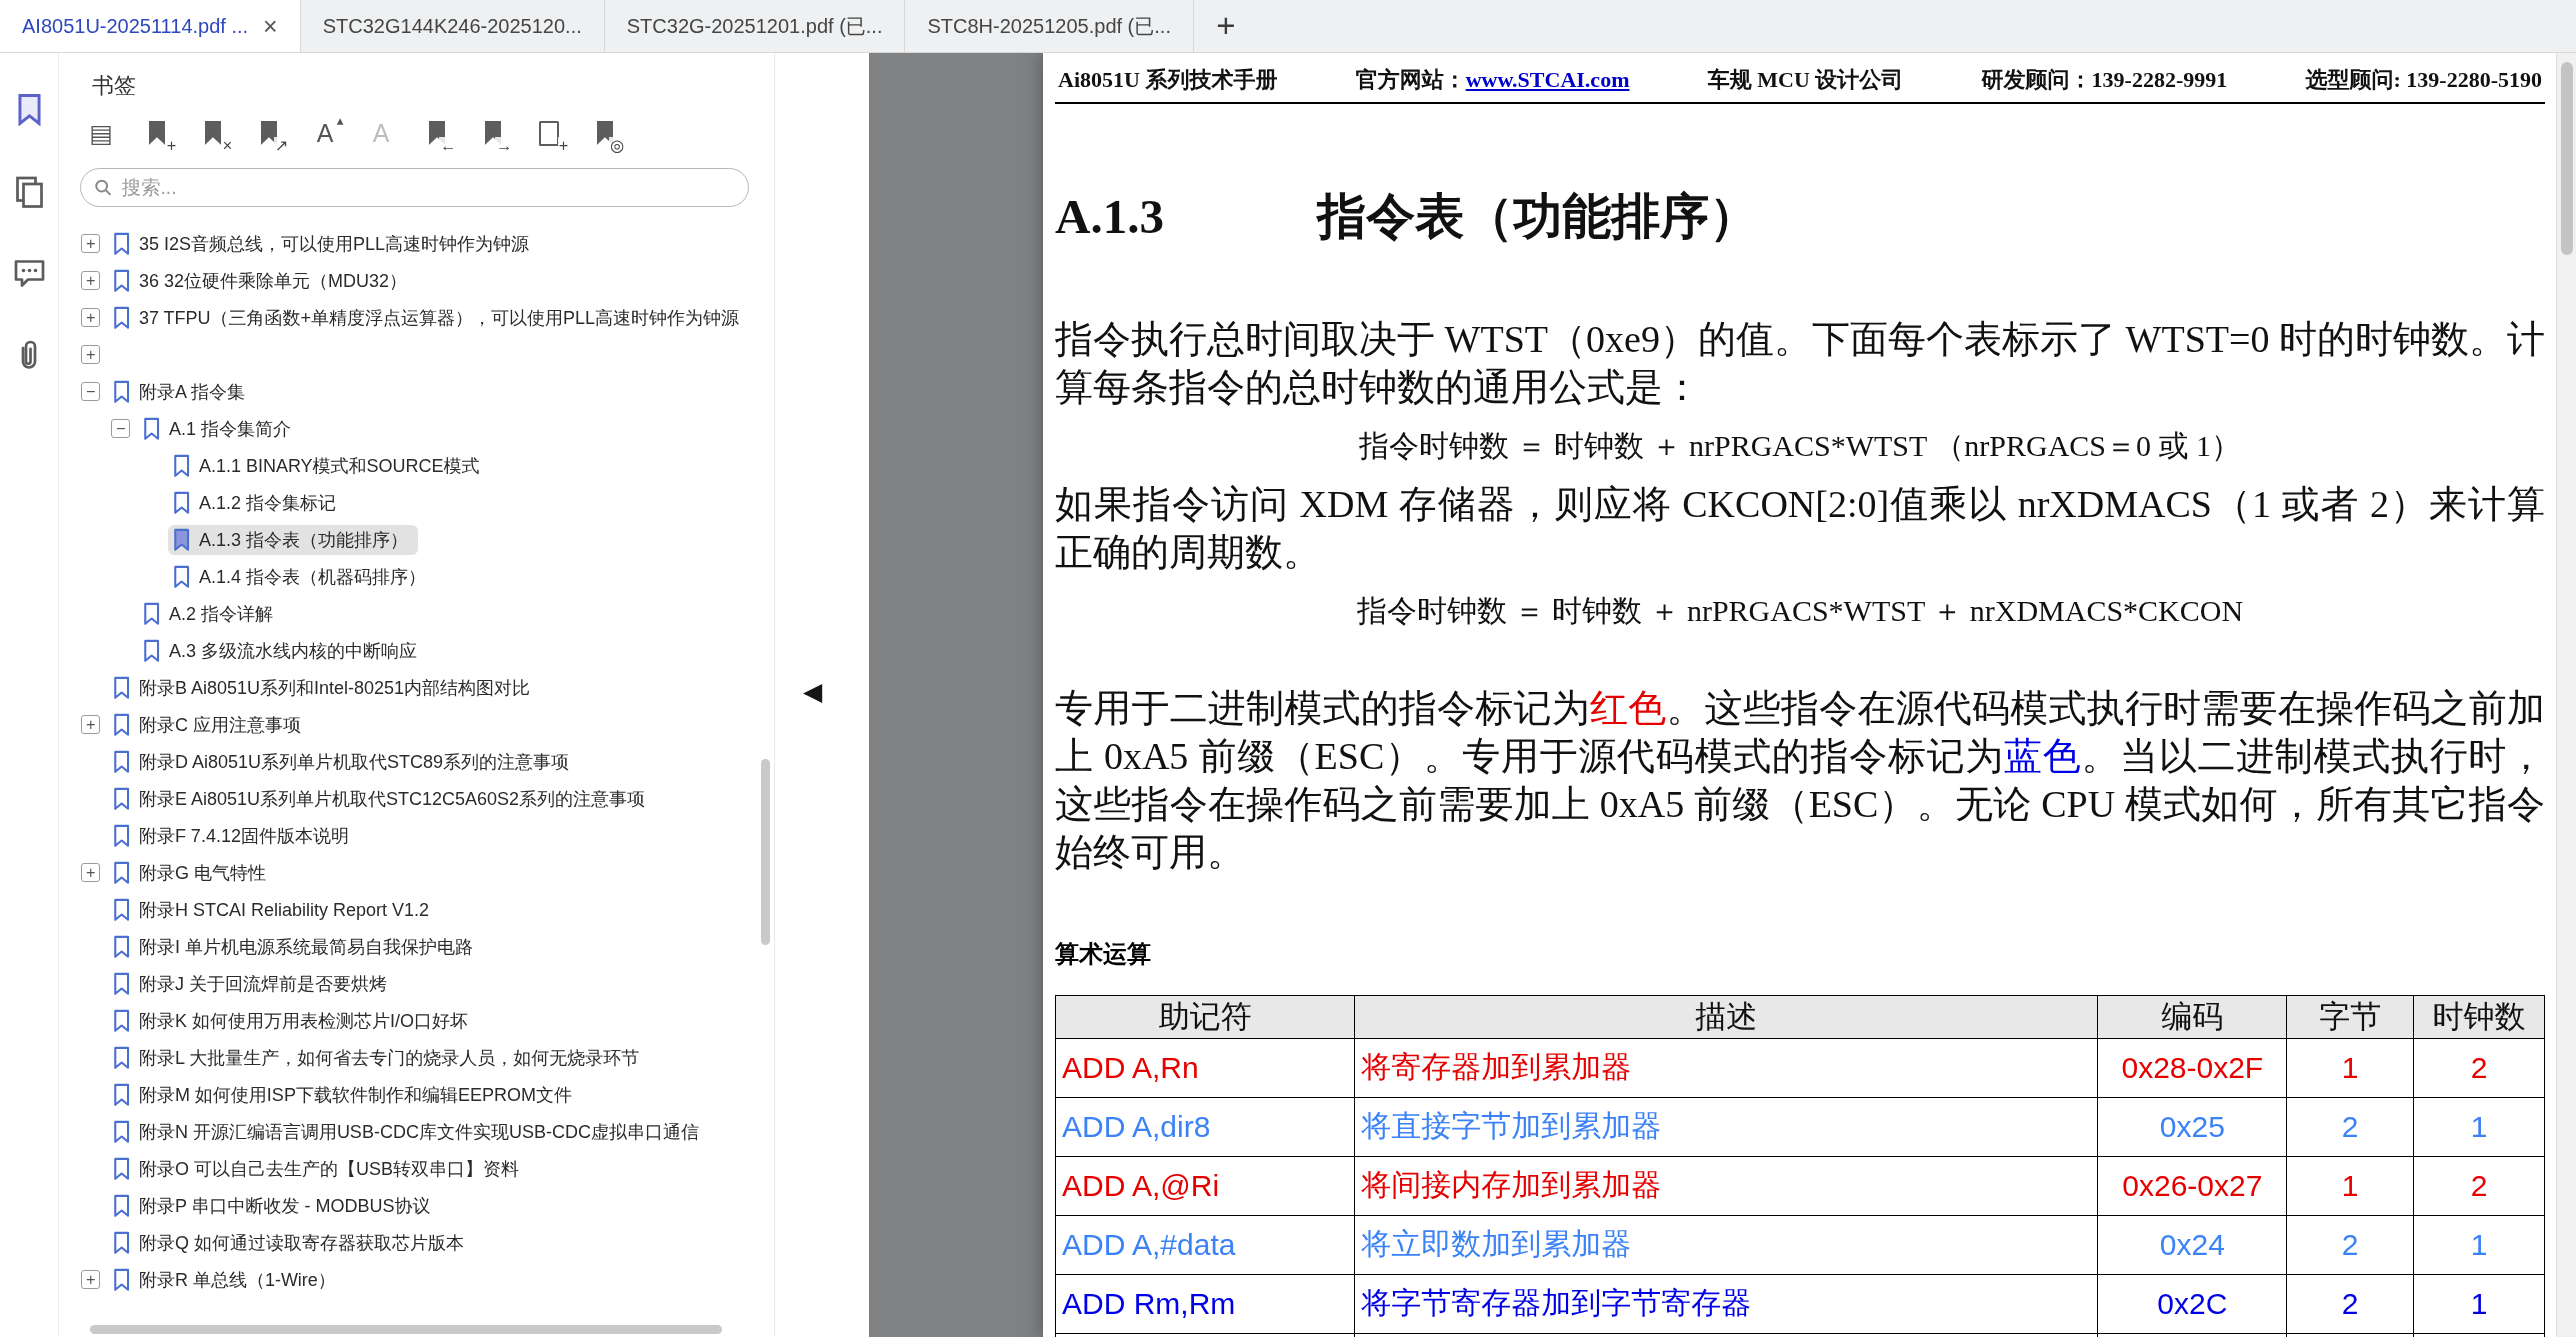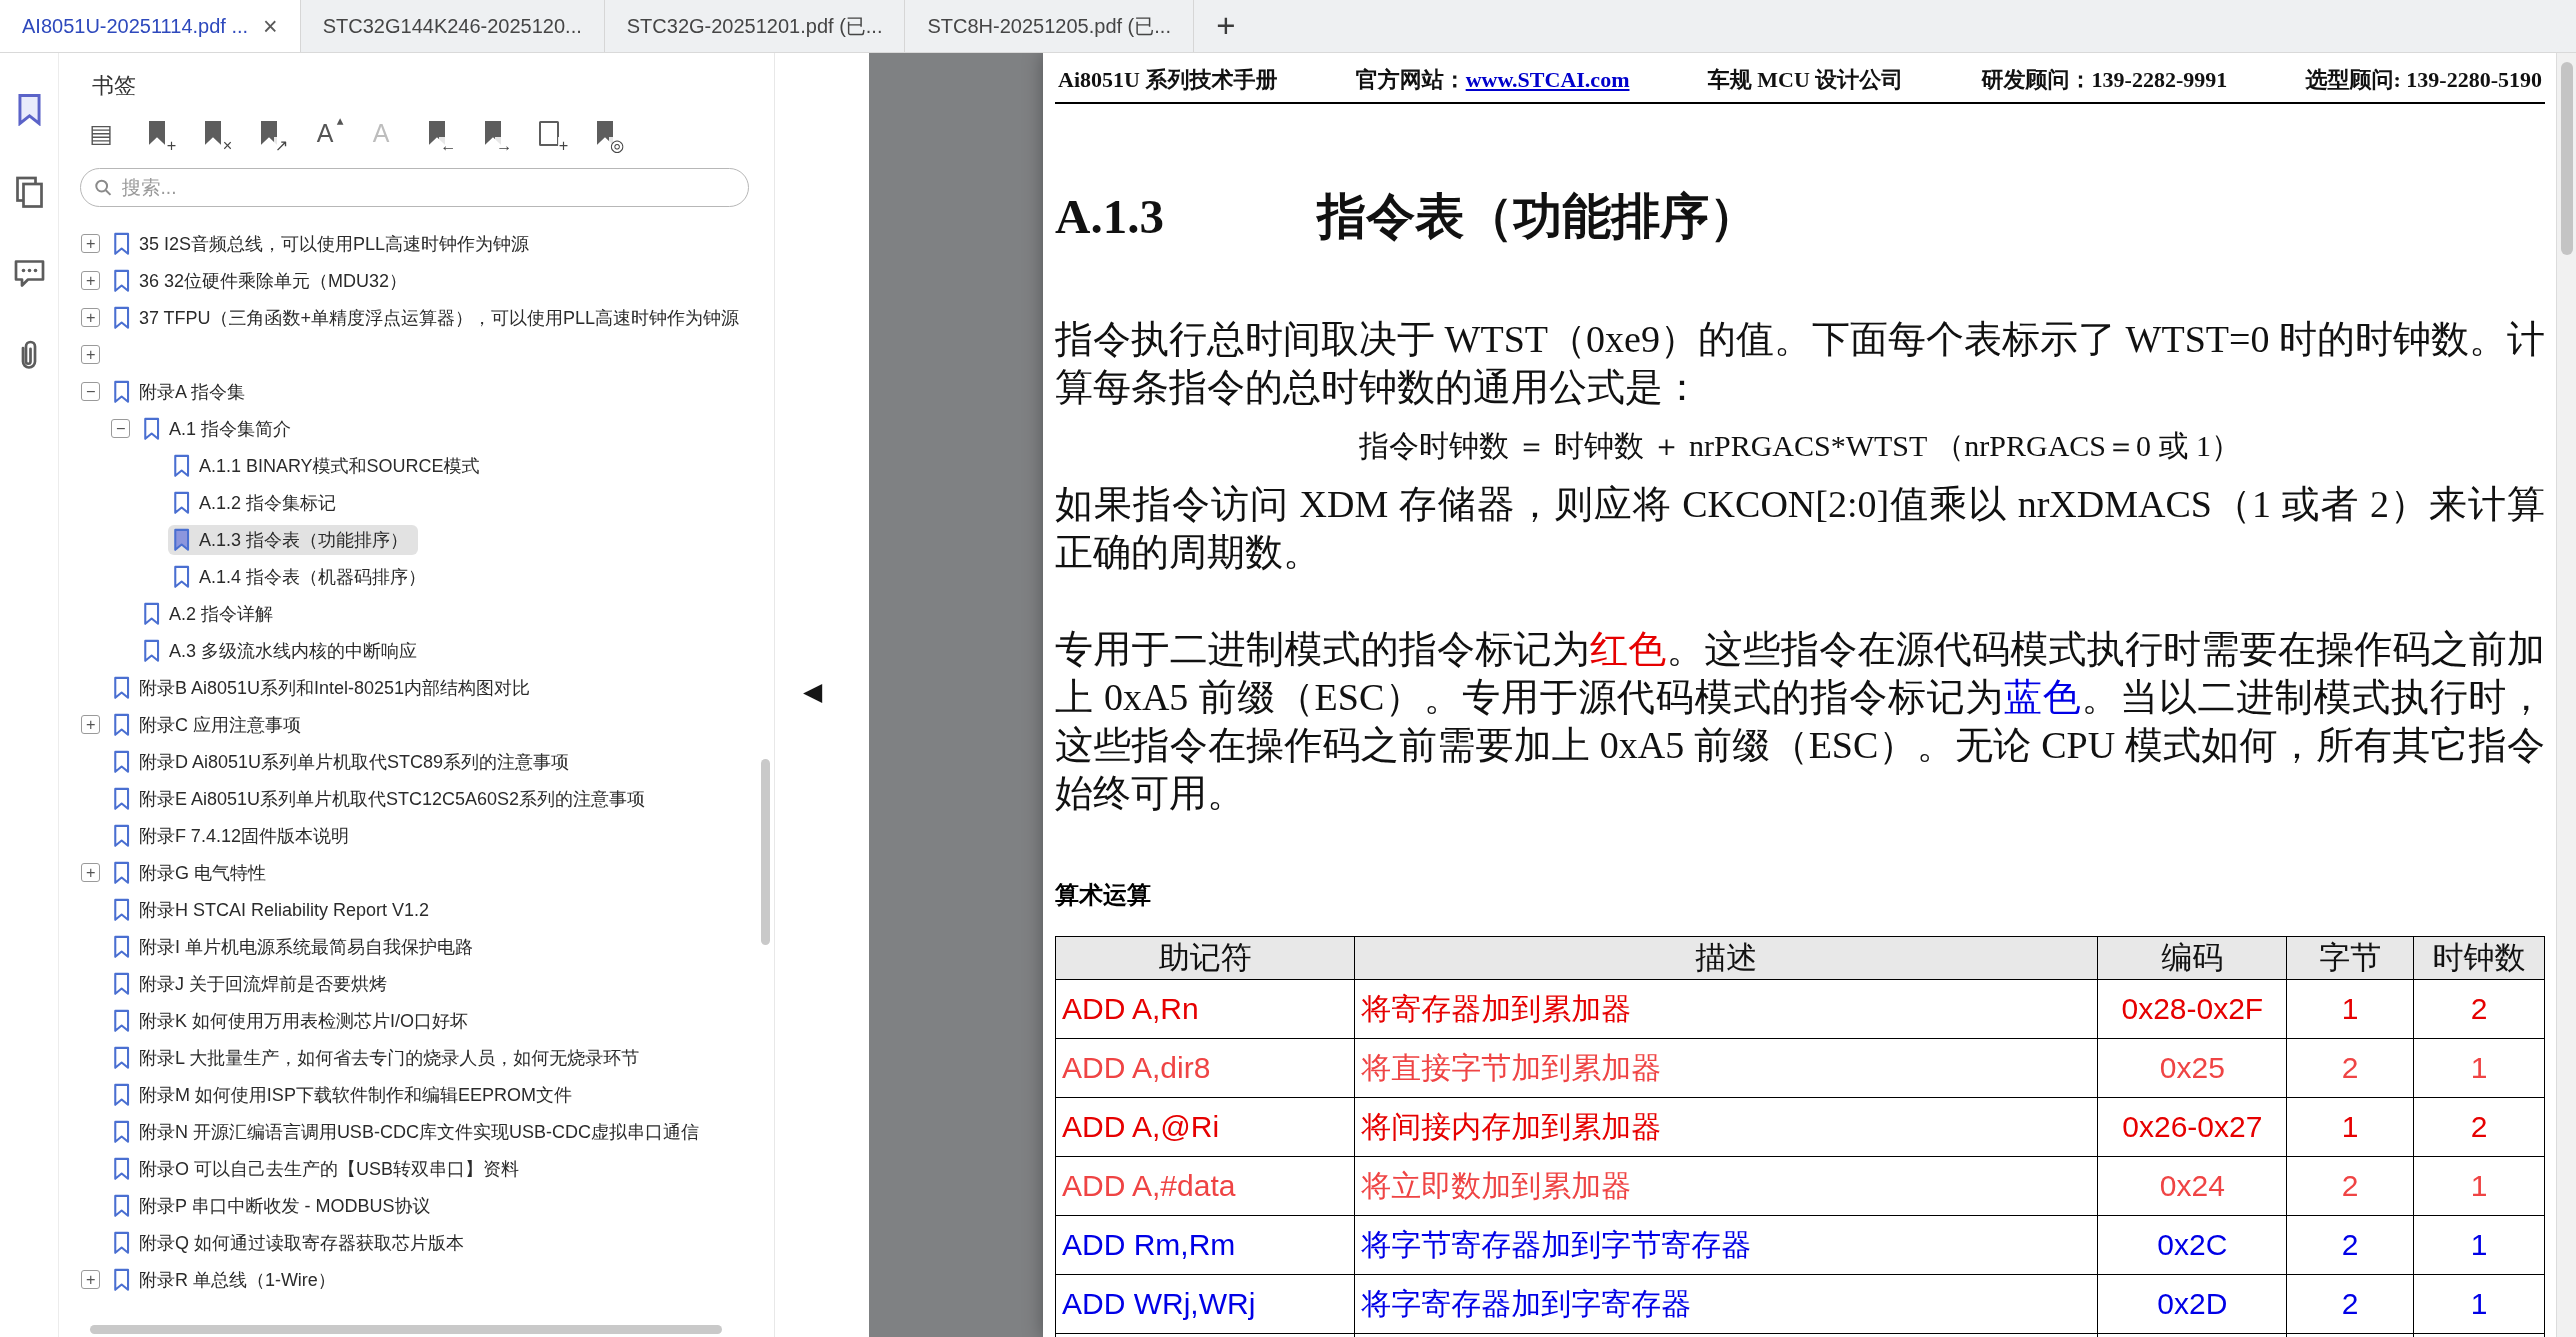--- a/index.html
+++ b/index.html
@@ -94,21 +94,21 @@
 
   table.instr { margin-top:25px; width:100%; border-collapse:collapse; table-layout:fixed; }
   table.instr th, table.instr td { border:1.5px solid #000; }
   table.instr th { background:#e8e8e8; height:39px; font-size:31px; font-weight:normal; }
   table.instr td { height:59px; font-size:30px; padding:0 6px; }
   td.mn { font-family:"Liberation Sans",sans-serif; font-size:27.5px; padding-left:15px; }
   td.desc { padding-left:15px; }
   td.code, td.bytes, td.clocks { text-align:center; font-family:"Liberation Sans",sans-serif; font-size:27.5px; }
   tr.c-red td { color:#e60000; }
   tr.c-blue td { color:#0000e6; }
-  tr.c-black td { color:#ef4444; }
+  tr.c-black td { color:#3b82f6; }
   sup.mn-sup { font-size:18px; }
 
   .vscroll { width:20px; background:#f1f1f1; border-left:0.7px solid #dcdcdc; position:relative; }
   .vthumb { position:absolute; top:9px; left:3.7px; width:12.6px; height:193px;
             background:#c4c4c4; border-radius:6px; }
 </style>
 </head>
 <body>
 
 <div class="app">
@@ -489,20 +489,21 @@
         </div>
 
         <div class="h1">
           <span class="num">A.1.3</span>
           <span class="ttl">指令表（功能排序）</span>
         </div>
 
         <p class="para">指令执行总时间取决于 WTST（0xe9）的值。下面每个表标示了 WTST=0 时的时钟数。计算每条指令的总时钟数的通用公式是：</p>
         <div class="formula">指令时钟数 ＝ 时钟数 ＋ nrPRGACS*WTST （nrPRGACS＝0 或 1）</div>
         <p class="para tight">如果指令访问 XDM 存储器，则应将 CKCON[2:0]值乘以 nrXDMACS（1 或者 2）来计算正确的周期数。</p>
+        <div class="formula">指令时钟数 ＝ 时钟数 ＋ nrPRGACS*WTST ＋ nrXDMACS*CKCON</div>
 
         <p class="para para3"><span>专用于二进制模式的指令标记为</span><span class="red">红色</span><span>。这些指令在源代码模式执行时需要在操作码之前加上 0xA5 前缀（ESC）。专用于源代码模式的指令标记为</span><span class="blue">蓝色</span><span>。当以二进制模式执行时，这些指令在操作码之前需要加上 0xA5 前缀（ESC）。无论 CPU 模式如何，所有其它指令始终可用。</span></p>
 
         <div class="tbl-title">算术运算</div>
 
         <table class="instr">
           <colgroup>
             <col style="width:20.1%">
               <col style="width:49.9%">
               <col style="width:12.7%">

